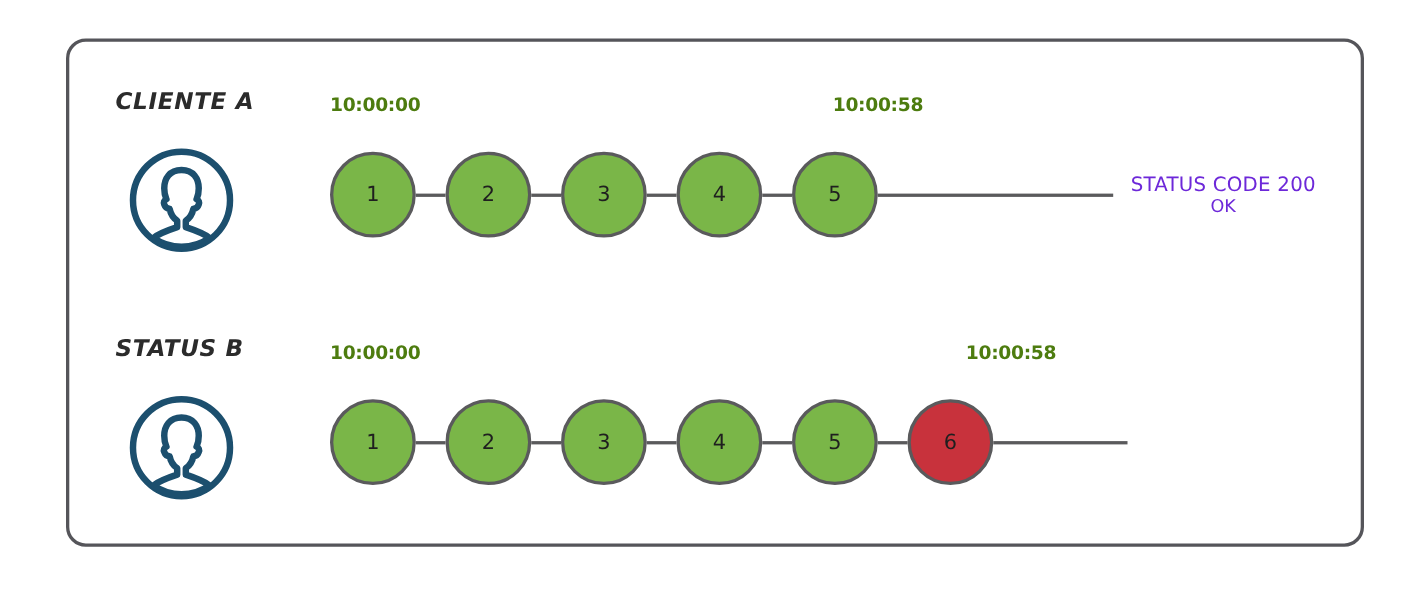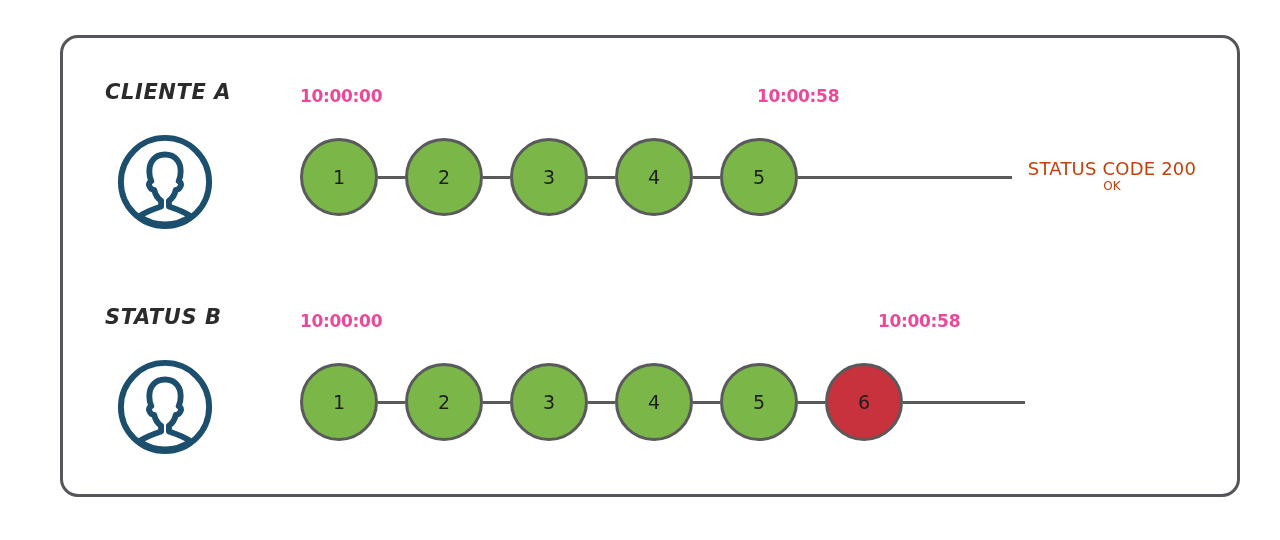--- a/index.html
+++ b/index.html
@@ -68,21 +68,21 @@
     height: 98px;
   }
 
   
   .timestamp {
     position: absolute;
     top: 86px;
     font-family: "DejaVu Sans", sans-serif;
     font-size: 17px;
     font-weight: bold;
-    color: #ec4899;
+    color: #4d7c0f;
     white-space: nowrap;
     letter-spacing: -0.3px;
   }
   .ts-start { left: 300px; }
   .ts-end-a { left: 757px; }
   .ts-end-b { left: 878px; }
 
   
   .chain {
     position: absolute;
@@ -131,27 +131,27 @@
     text-align: center;
     font-family: "DejaVu Sans", sans-serif;
     line-height: 1.18;
     white-space: nowrap;
   }
   .status .line1 {
     font-size: 18px;
     letter-spacing: 0.2px;
   }
   .status .line2 {
-    font-size: 12px;
+    font-size: 16px;
   }
   .status-a {
     left: 1022px;
     top: 158px;
     width: 180px;
-    color: #c2410c;
+    color: #6d28d9;
   }
 </style>
 </head>
 <body>
 
 <div id="canvas">
 
   <div class="frame"></div>
 
   <div class="row row-a">

